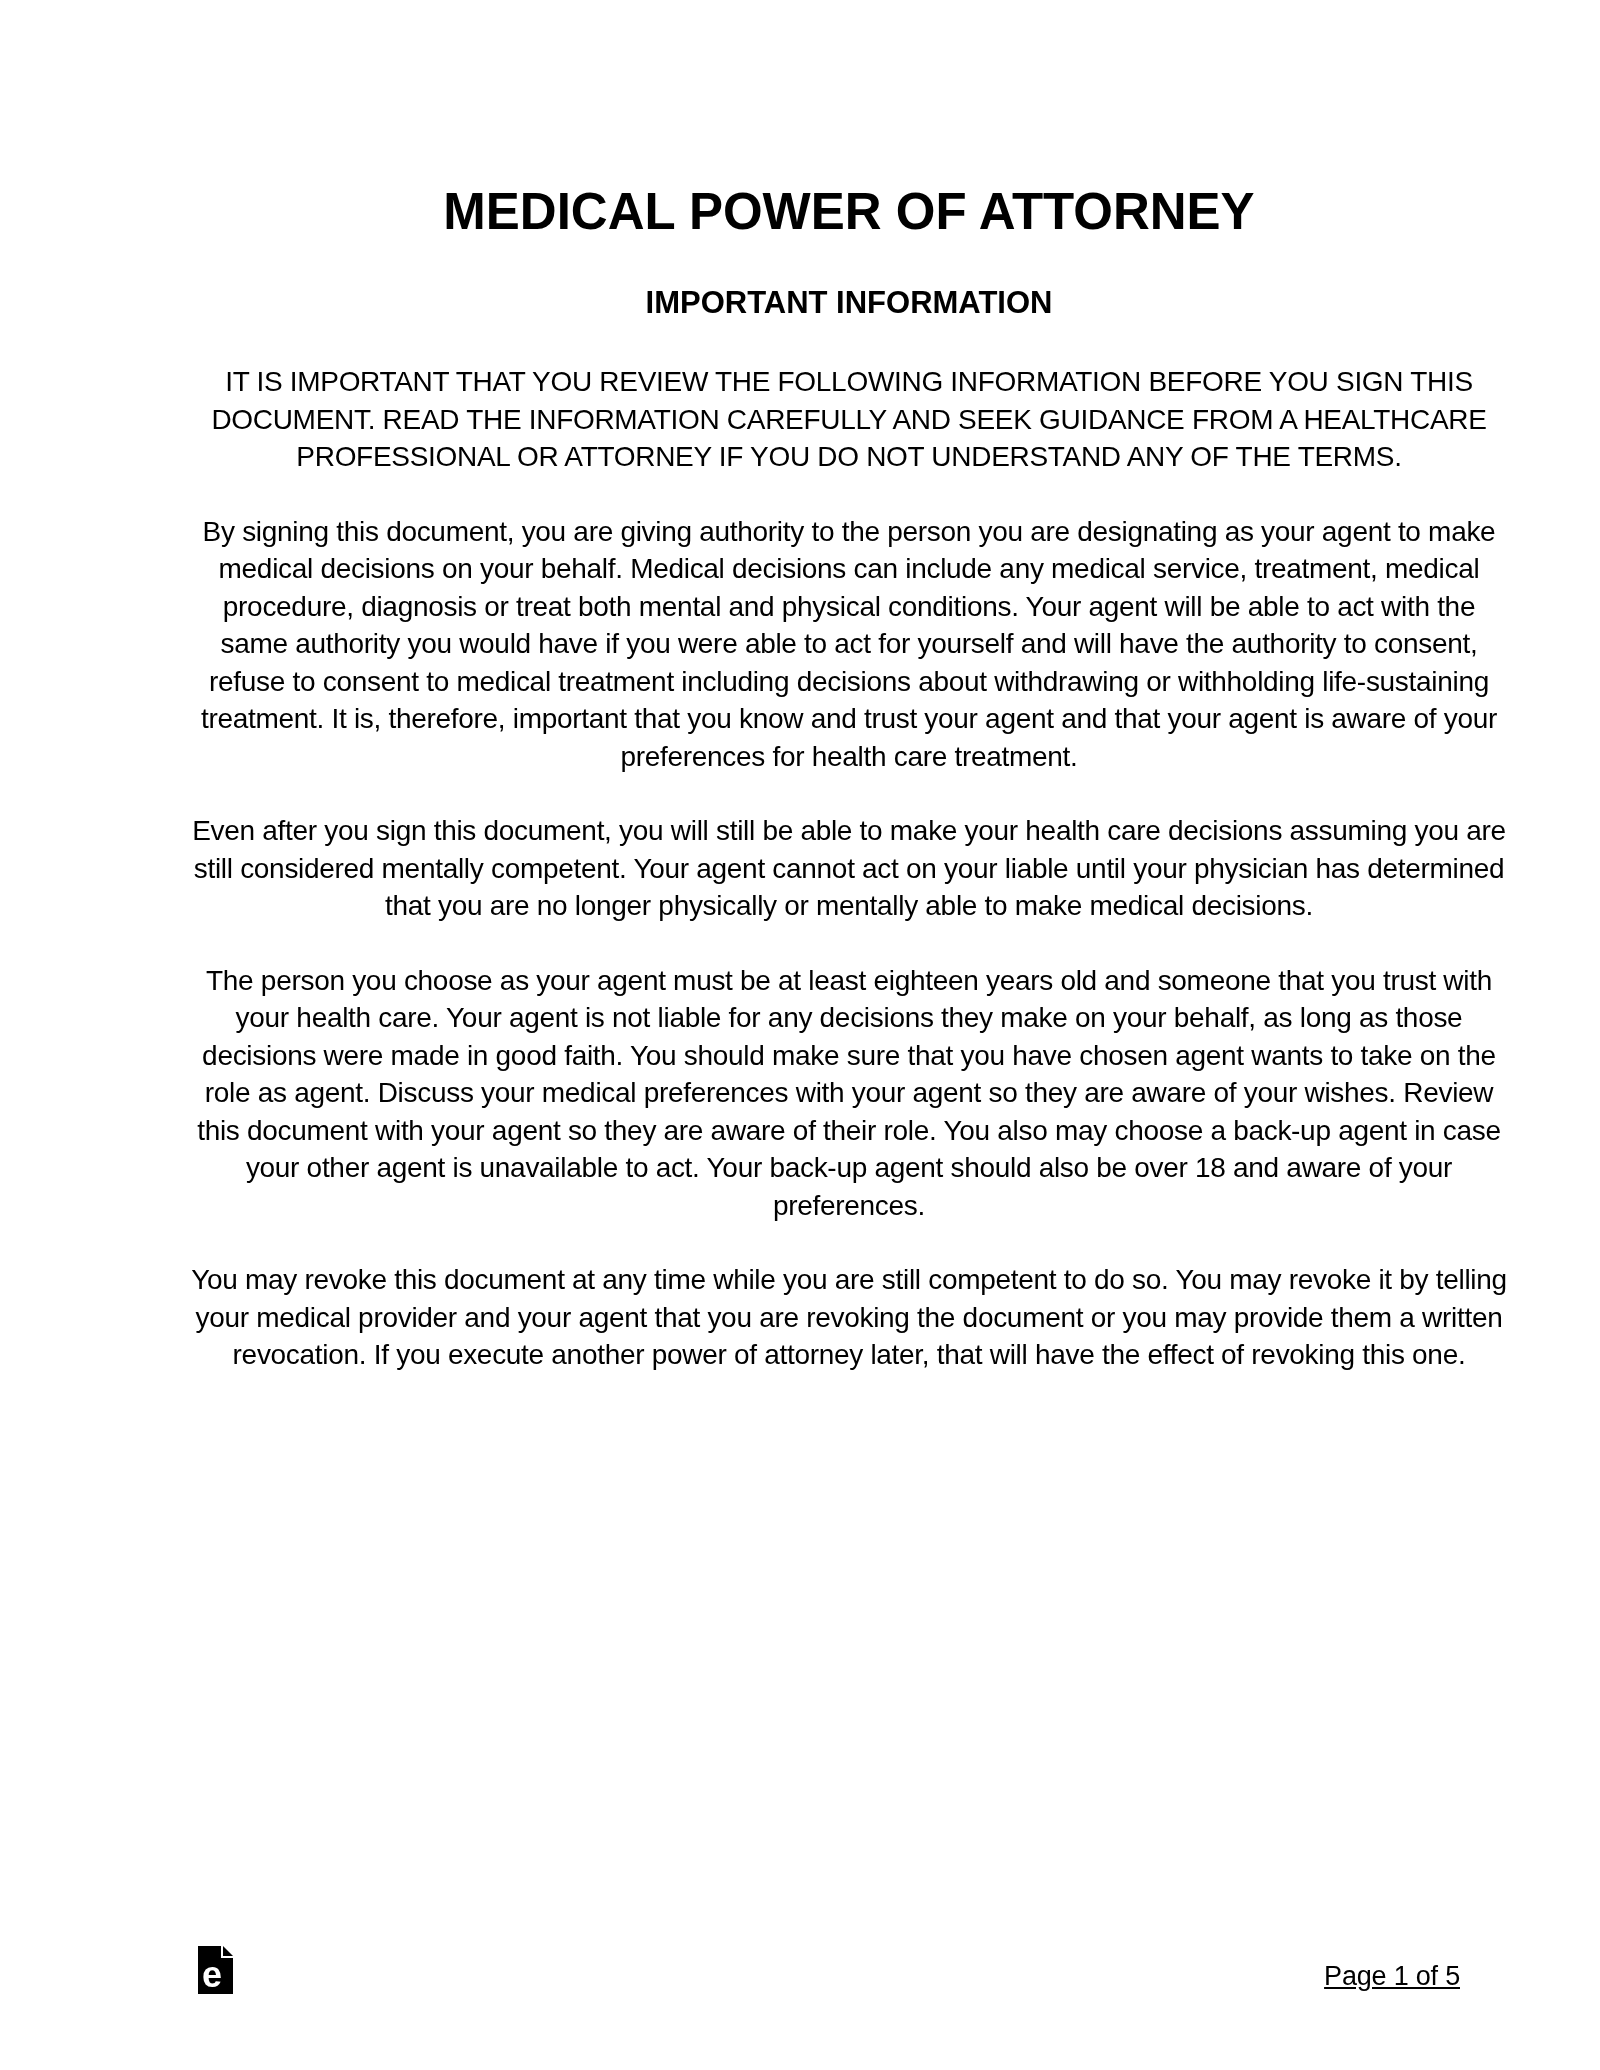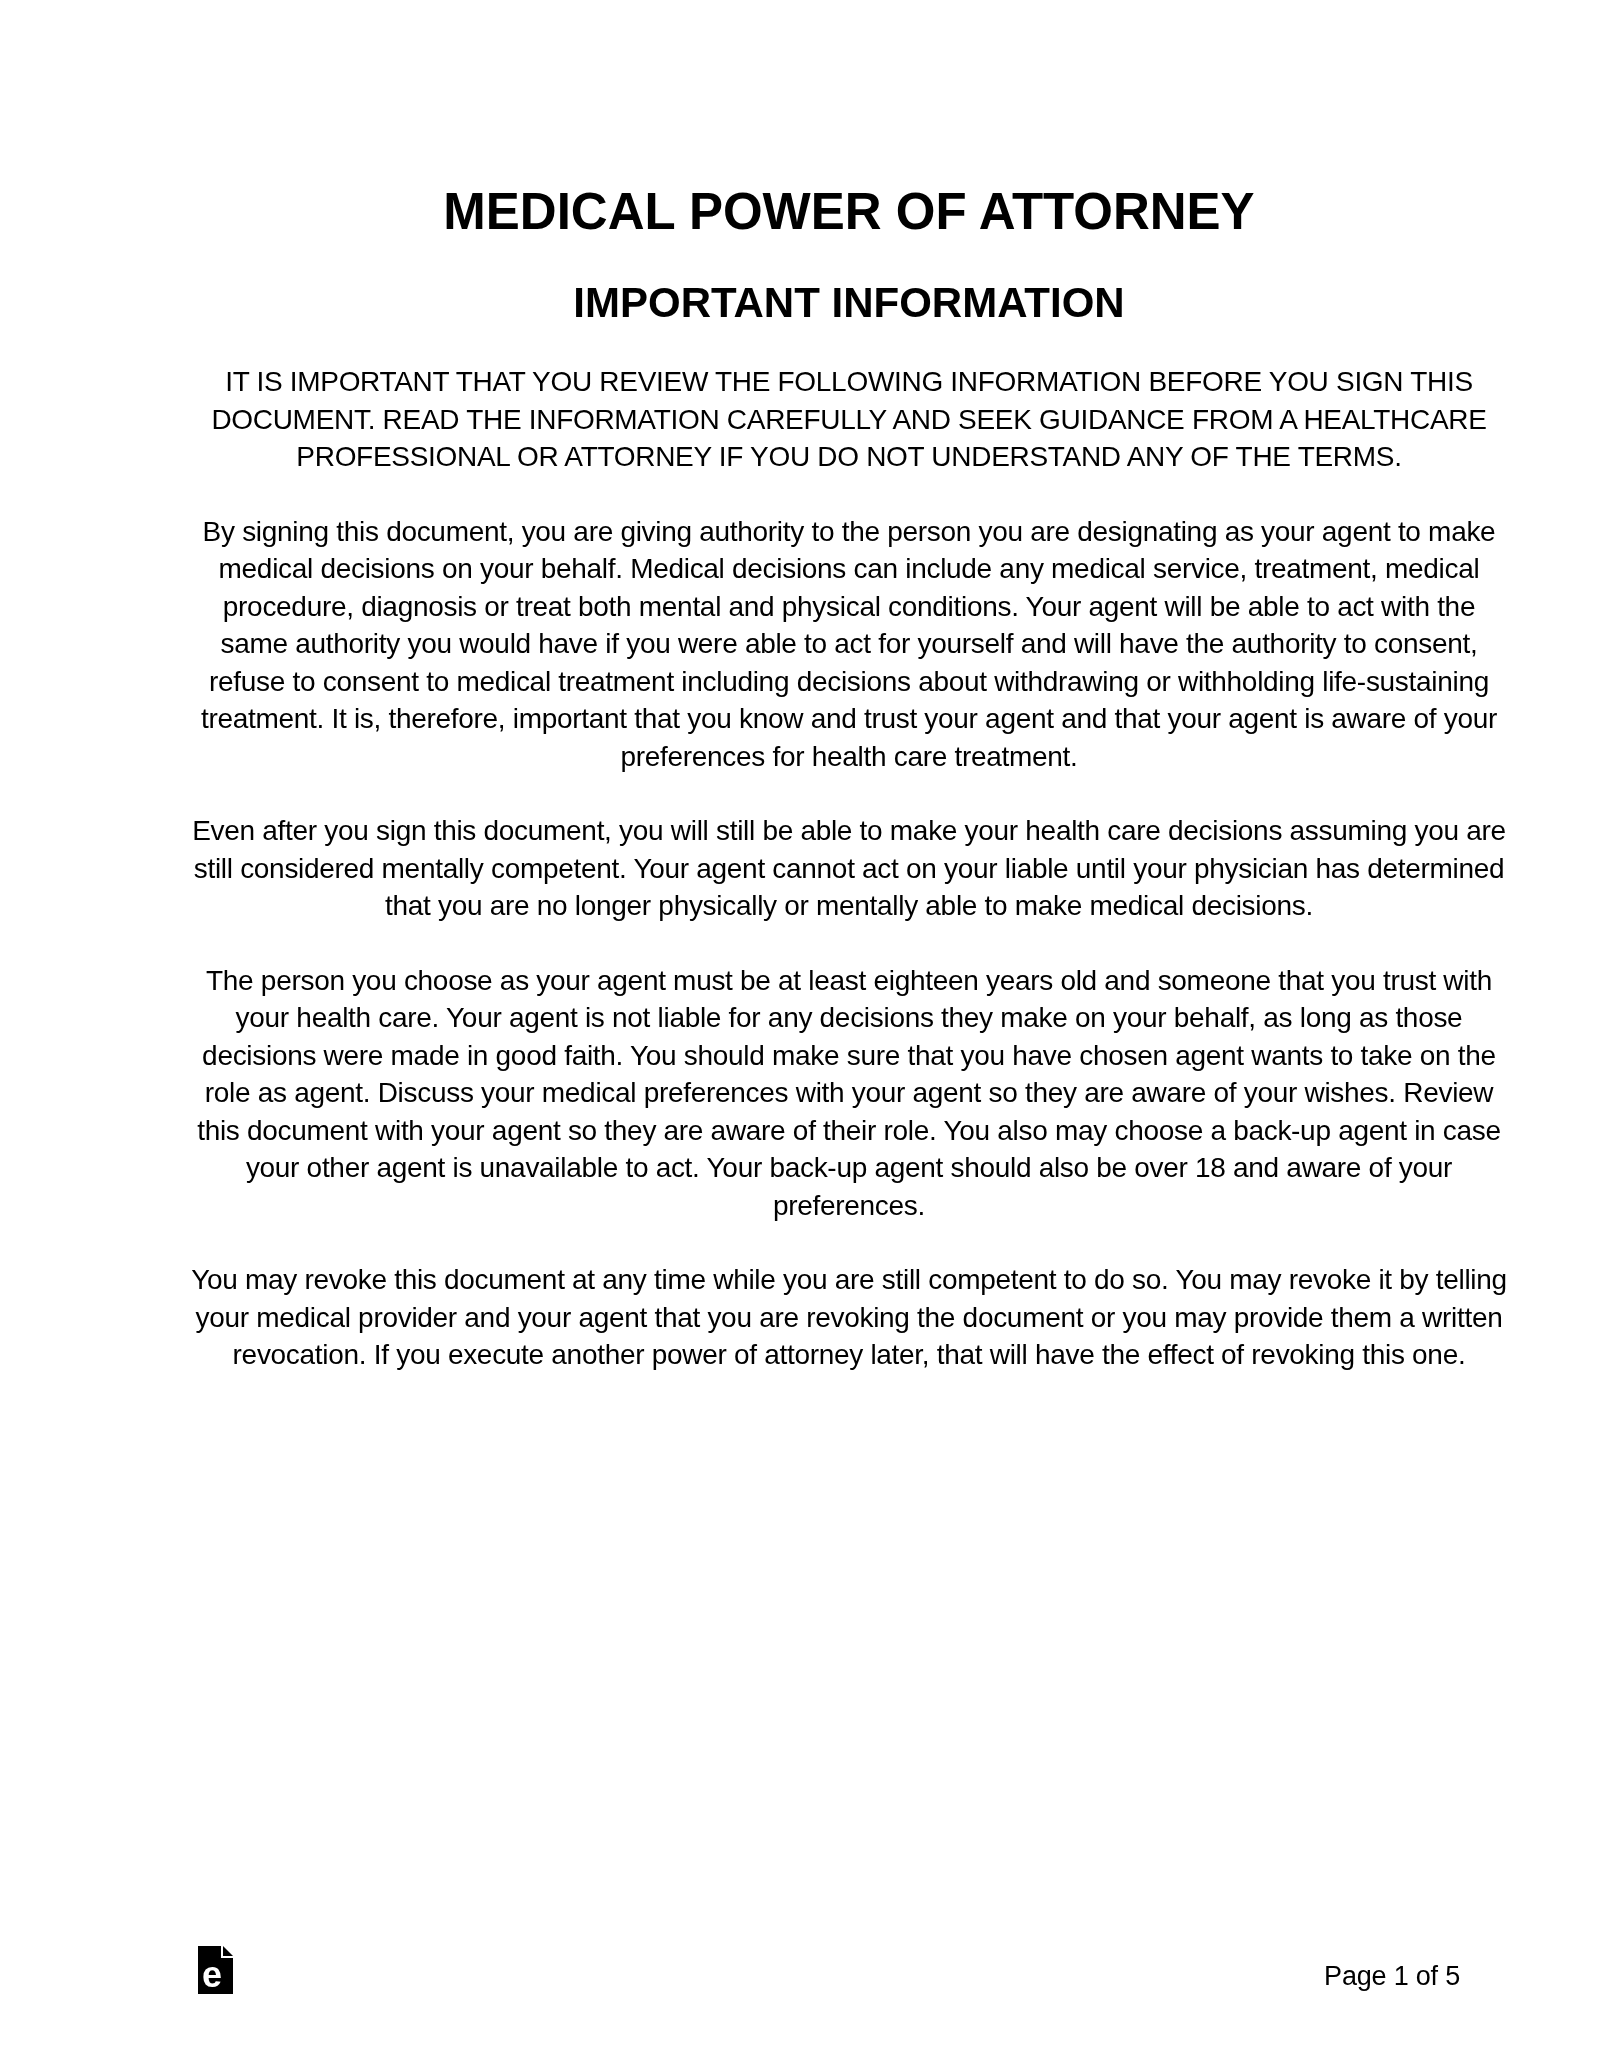--- a/index.html
+++ b/index.html
@@ -23,21 +23,21 @@
     text-align: center;
     font-size: 51px;
     font-weight: 800;
     letter-spacing: 0px;
     line-height: 58px;
     color: #000000;
   }
   .doc-subtitle {
     margin: 44px 0 0 0;
     text-align: center;
-    font-size: 42px;
+    font-size: 31px;
     font-weight: 800;
     line-height: 36px;
     color: #000000;
   }
   .doc-body p {
     margin: 37px 0 0 0;
     font-size: 28px;
     line-height: 37.5px;
     letter-spacing: -0.3px;
     color: #000000;
@@ -54,20 +54,21 @@
     height: 50px;
   }
   .footer-page {
     position: absolute;
     top: 1961px;
     right: 140px;
     font-size: 27px;
     line-height: 30px;
     letter-spacing: -0.2px;
     color: #000000;
+    text-decoration: underline;
   }
 </style>
 </head>
 <body>
 
 <div class="page">
 
   <h1 class="doc-title">MEDICAL POWER OF ATTORNEY</h1>
 
   <h2 class="doc-subtitle">IMPORTANT INFORMATION</h2>

